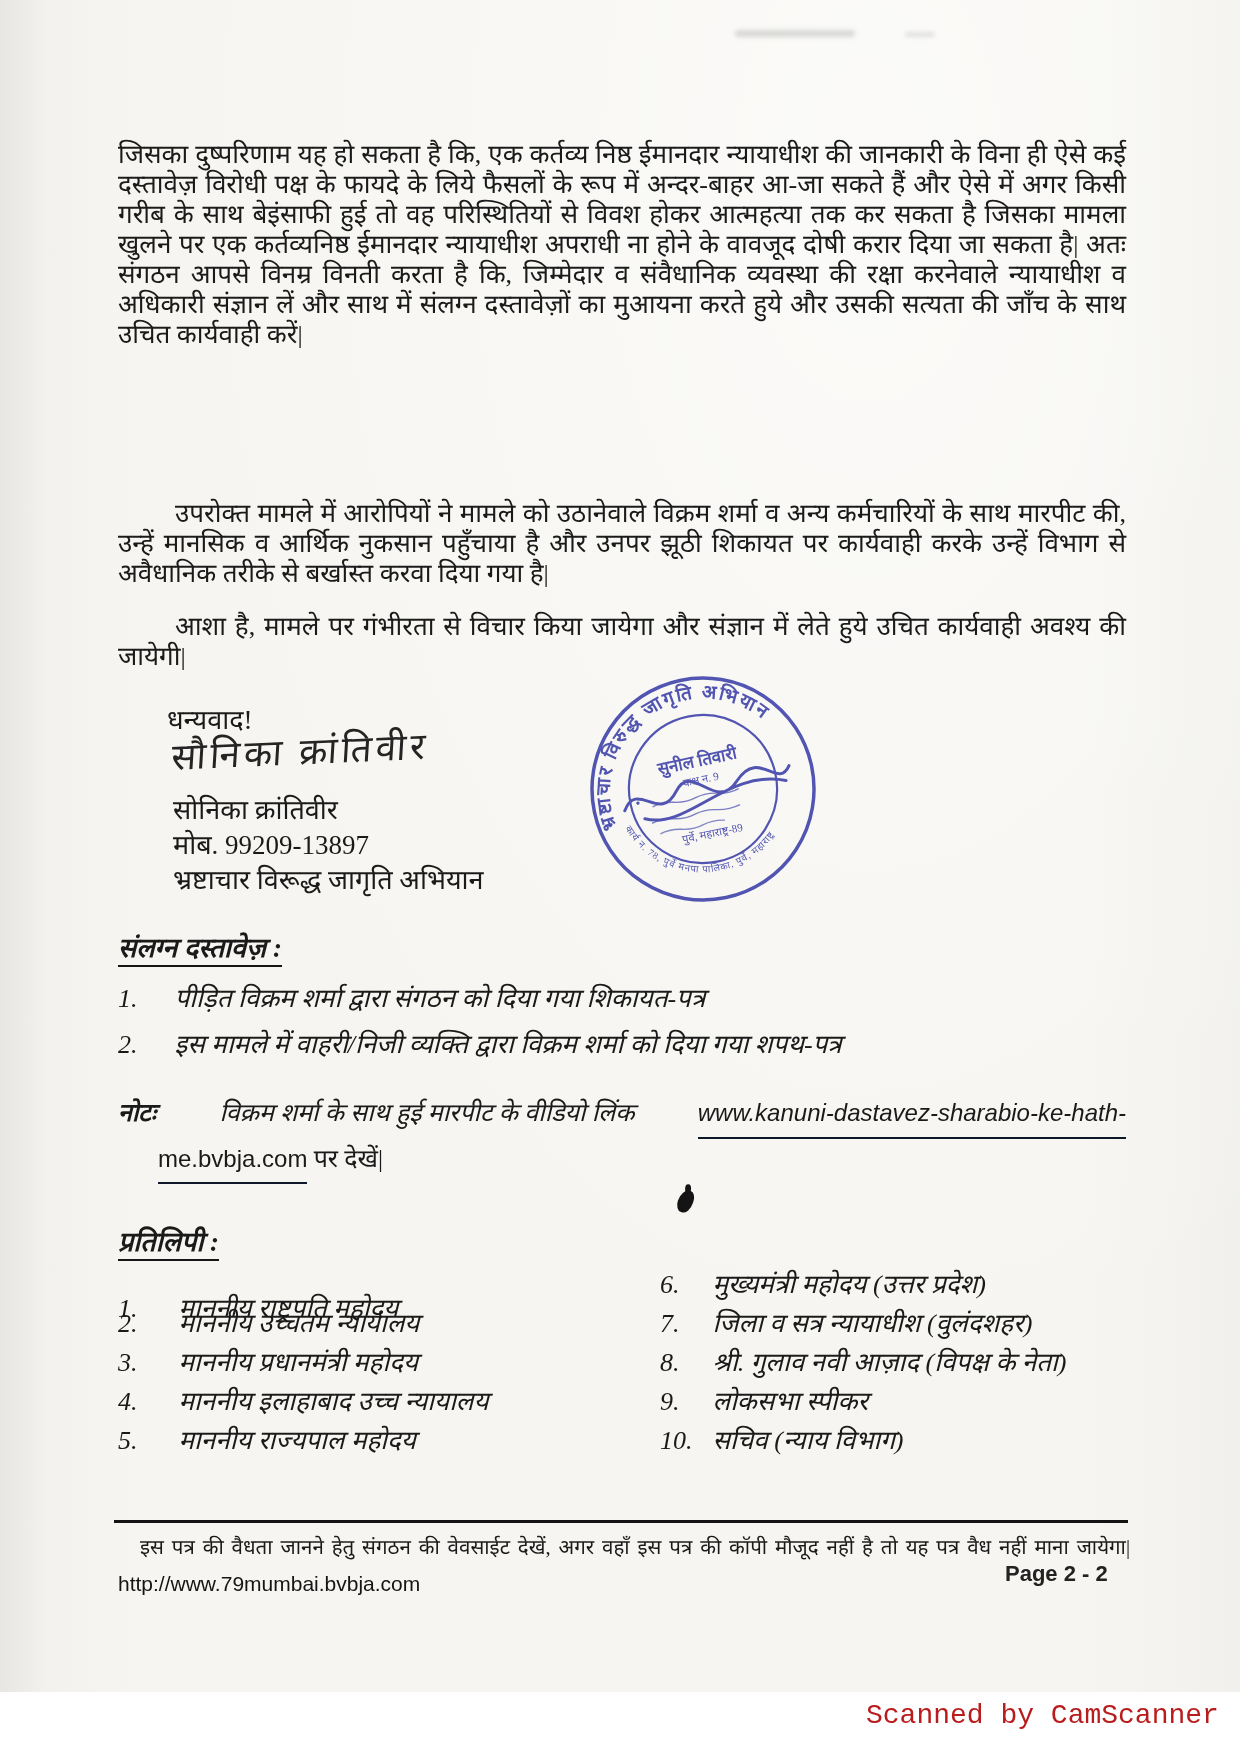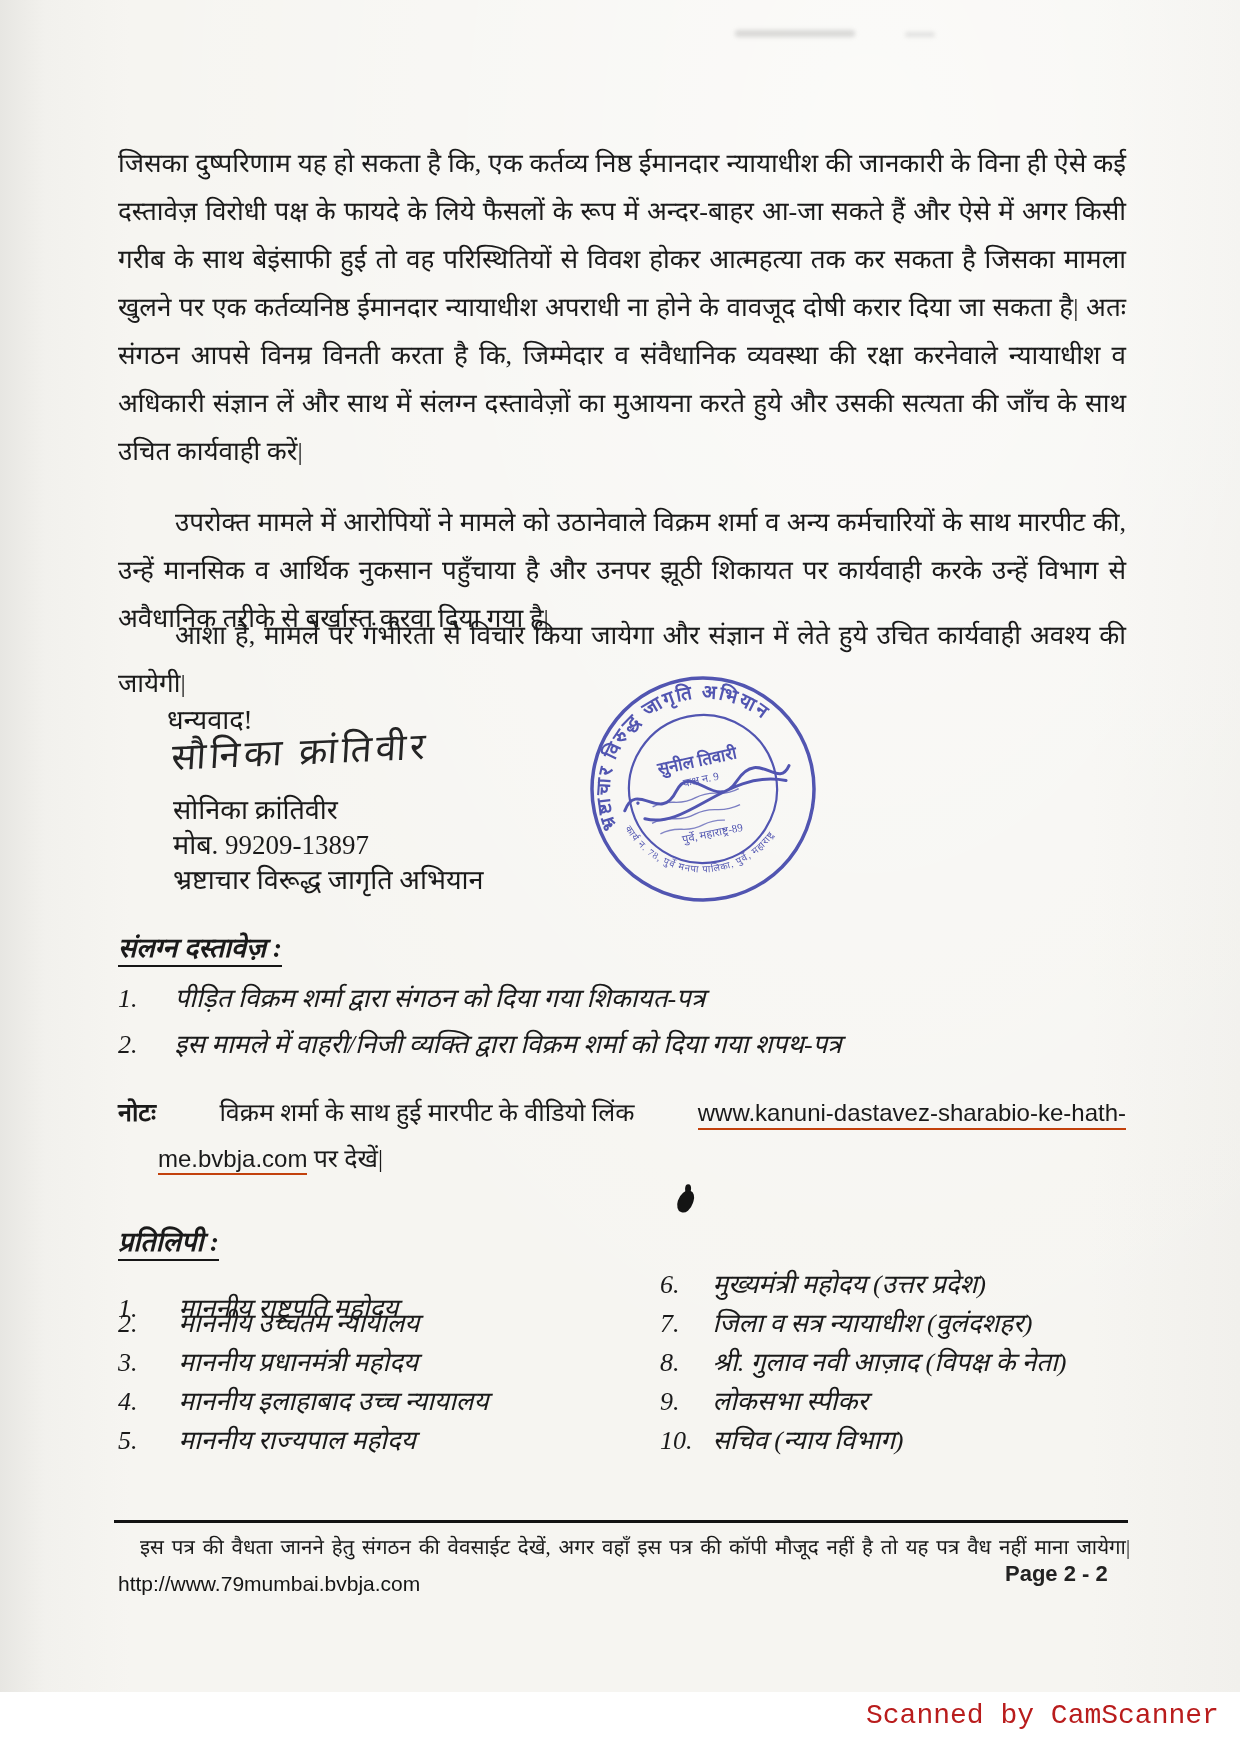--- a/index.html
+++ b/index.html
@@ -5,31 +5,31 @@
   html,body{margin:0;padding:0;background:#ffffff;}
   .canvas{position:relative;width:1240px;height:1754px;background:#ffffff;overflow:hidden;
           font-family:"Liberation Serif","DejaVu Sans",serif;color:#1a1a1a;}
   .paper{position:absolute;left:0;top:0;width:1240px;height:1692px;
          background:
            linear-gradient(90deg,#e7e6e2 0px,#f2f1ed 45px,#f6f5f1 130px,#f6f5f1 88%,#f1f0ec 100%),
            #f6f5f1;}
   .paper::after{content:"";position:absolute;inset:0;
          background:radial-gradient(ellipse at 70% 10%, rgba(255,255,255,.55), rgba(0,0,0,0) 60%);}
   .abs{position:absolute;}
-  .para{width:1008px;text-align:justify;font-size:26px;line-height:48px;font-weight:500;}
+  .para{width:1008px;text-align:justify;font-size:26px;line-height:30px;font-weight:500;}
   .indent{text-indent:57px;}
   .h-underline{font-weight:700;font-style:italic;font-size:27px;
                border-bottom:2.5px solid #161616;padding-bottom:2px;}
   .listrow{font-size:26px;line-height:30px;font-weight:500;white-space:nowrap;font-style:italic;}
   .num{display:inline-block;}
   .note-line{width:1008px;display:flex;justify-content:space-between;align-items:baseline;
              font-size:25px;font-weight:500;}
   .note-label{font-weight:700;}
   .linktext{font-family:"Liberation Sans","DejaVu Sans",sans-serif;font-size:24px;
-            border-bottom:2px solid #c2410c;padding-bottom:1px;}
+            border-bottom:2px solid #0f172a;padding-bottom:10px;}
   .sig-hand{font-size:37px;font-weight:500;transform:rotate(-2.5deg) skewX(-6deg);
             transform-origin:left bottom;letter-spacing:4px;color:#242424;}
   .sigline{font-size:27px;font-weight:500;}
   .footline{height:3px;background:#131313;}
   .disclaimer{width:990px;font-size:20.5px;font-weight:500;text-align:justify;text-align-last:justify;}
   .weburl{font-family:"Liberation Sans","DejaVu Sans",sans-serif;font-size:21px;color:#151515;}
   .pagelabel{font-family:"Liberation Sans","DejaVu Sans",sans-serif;font-size:22px;font-weight:600;color:#222;}
   .camscan{font-family:Liberation Mono, monospace;font-size:28px;color:#b91c1c;}
   .stampwrap{width:246px;height:246px;transform:rotate(-12deg);opacity:.88;}
   .blob{width:15px;height:23px;background:#141414;border-radius:60% 40% 55% 45%;
@@ -92,21 +92,21 @@
   </div>
   <div class="abs listrow" style="left:118px;top:984px;">
     <span class="num" style="width:50px;">1.</span>
     <span>पीड़ित विक्रम शर्मा द्वारा संगठन को दिया गया शिकायत-पत्र</span>
   </div>
   <div class="abs listrow" style="left:118px;top:1030px;">
     <span class="num" style="width:50px;">2.</span>
     <span>इस मामले में वाहरी/निजी व्यक्ति द्वारा विक्रम शर्मा को दिया गया शपथ-पत्र</span>
   </div>
 
-  <div class="abs note-line" style="left:118px;top:1094px;">
+  <div class="abs note-line" style="left:118px;top:1094px;font-style:italic;">
     <span class="note-label">नोटः</span>
     <span>विक्रम शर्मा के साथ हुई मारपीट के वीडियो लिंक</span>
     <span class="linktext">www.kanuni-dastavez-sharabio-ke-hath-</span>
   </div>
   <div class="abs" style="left:158px;top:1140px;font-size:25px;font-weight:500;">
     <span class="linktext">me.bvbja.com</span>
     <span>पर देखें|</span>
   </div>
 
   <div class="abs blob" style="left:678px;top:1190px;"></div>

